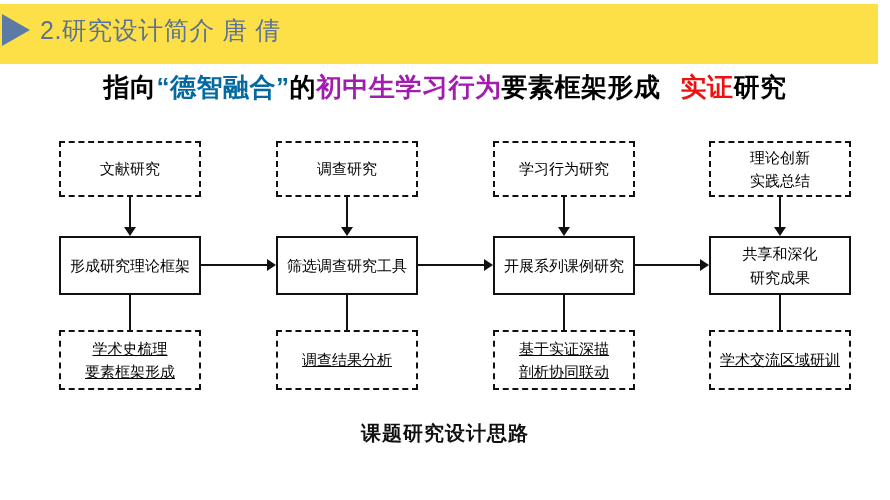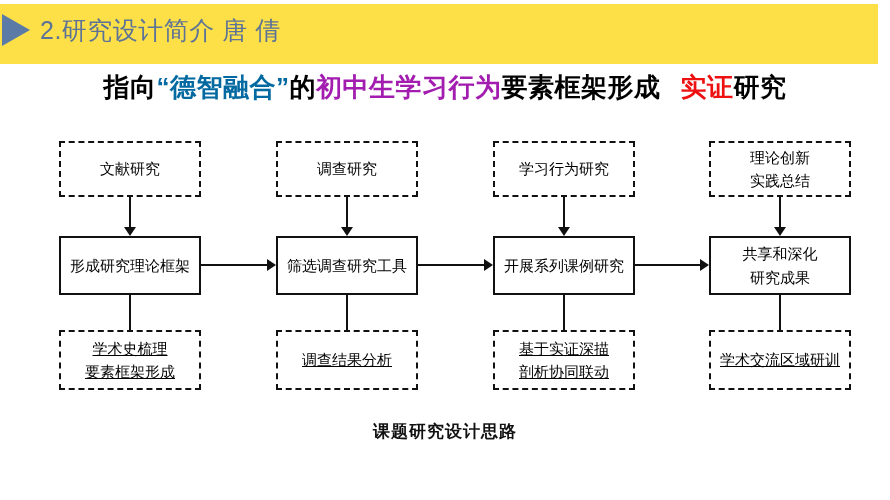--- a/index.html
+++ b/index.html
@@ -146,21 +146,21 @@
   .conn-right { top: 264px; height: 2px; }
   .conn-right-head { top: 259px; }
 
   
   .caption {
     position: absolute;
     left: 0;
     top: 420px;
     width: 890px;
     text-align: center;
-    font-size: 17px;
+    font-size: 20px;
     font-weight: bold;
     color: #111111;
     letter-spacing: 1px;
   }
 </style>
 </head>
 <body>
 
 <div class="header-band">
   <div class="header-triangle"></div>

